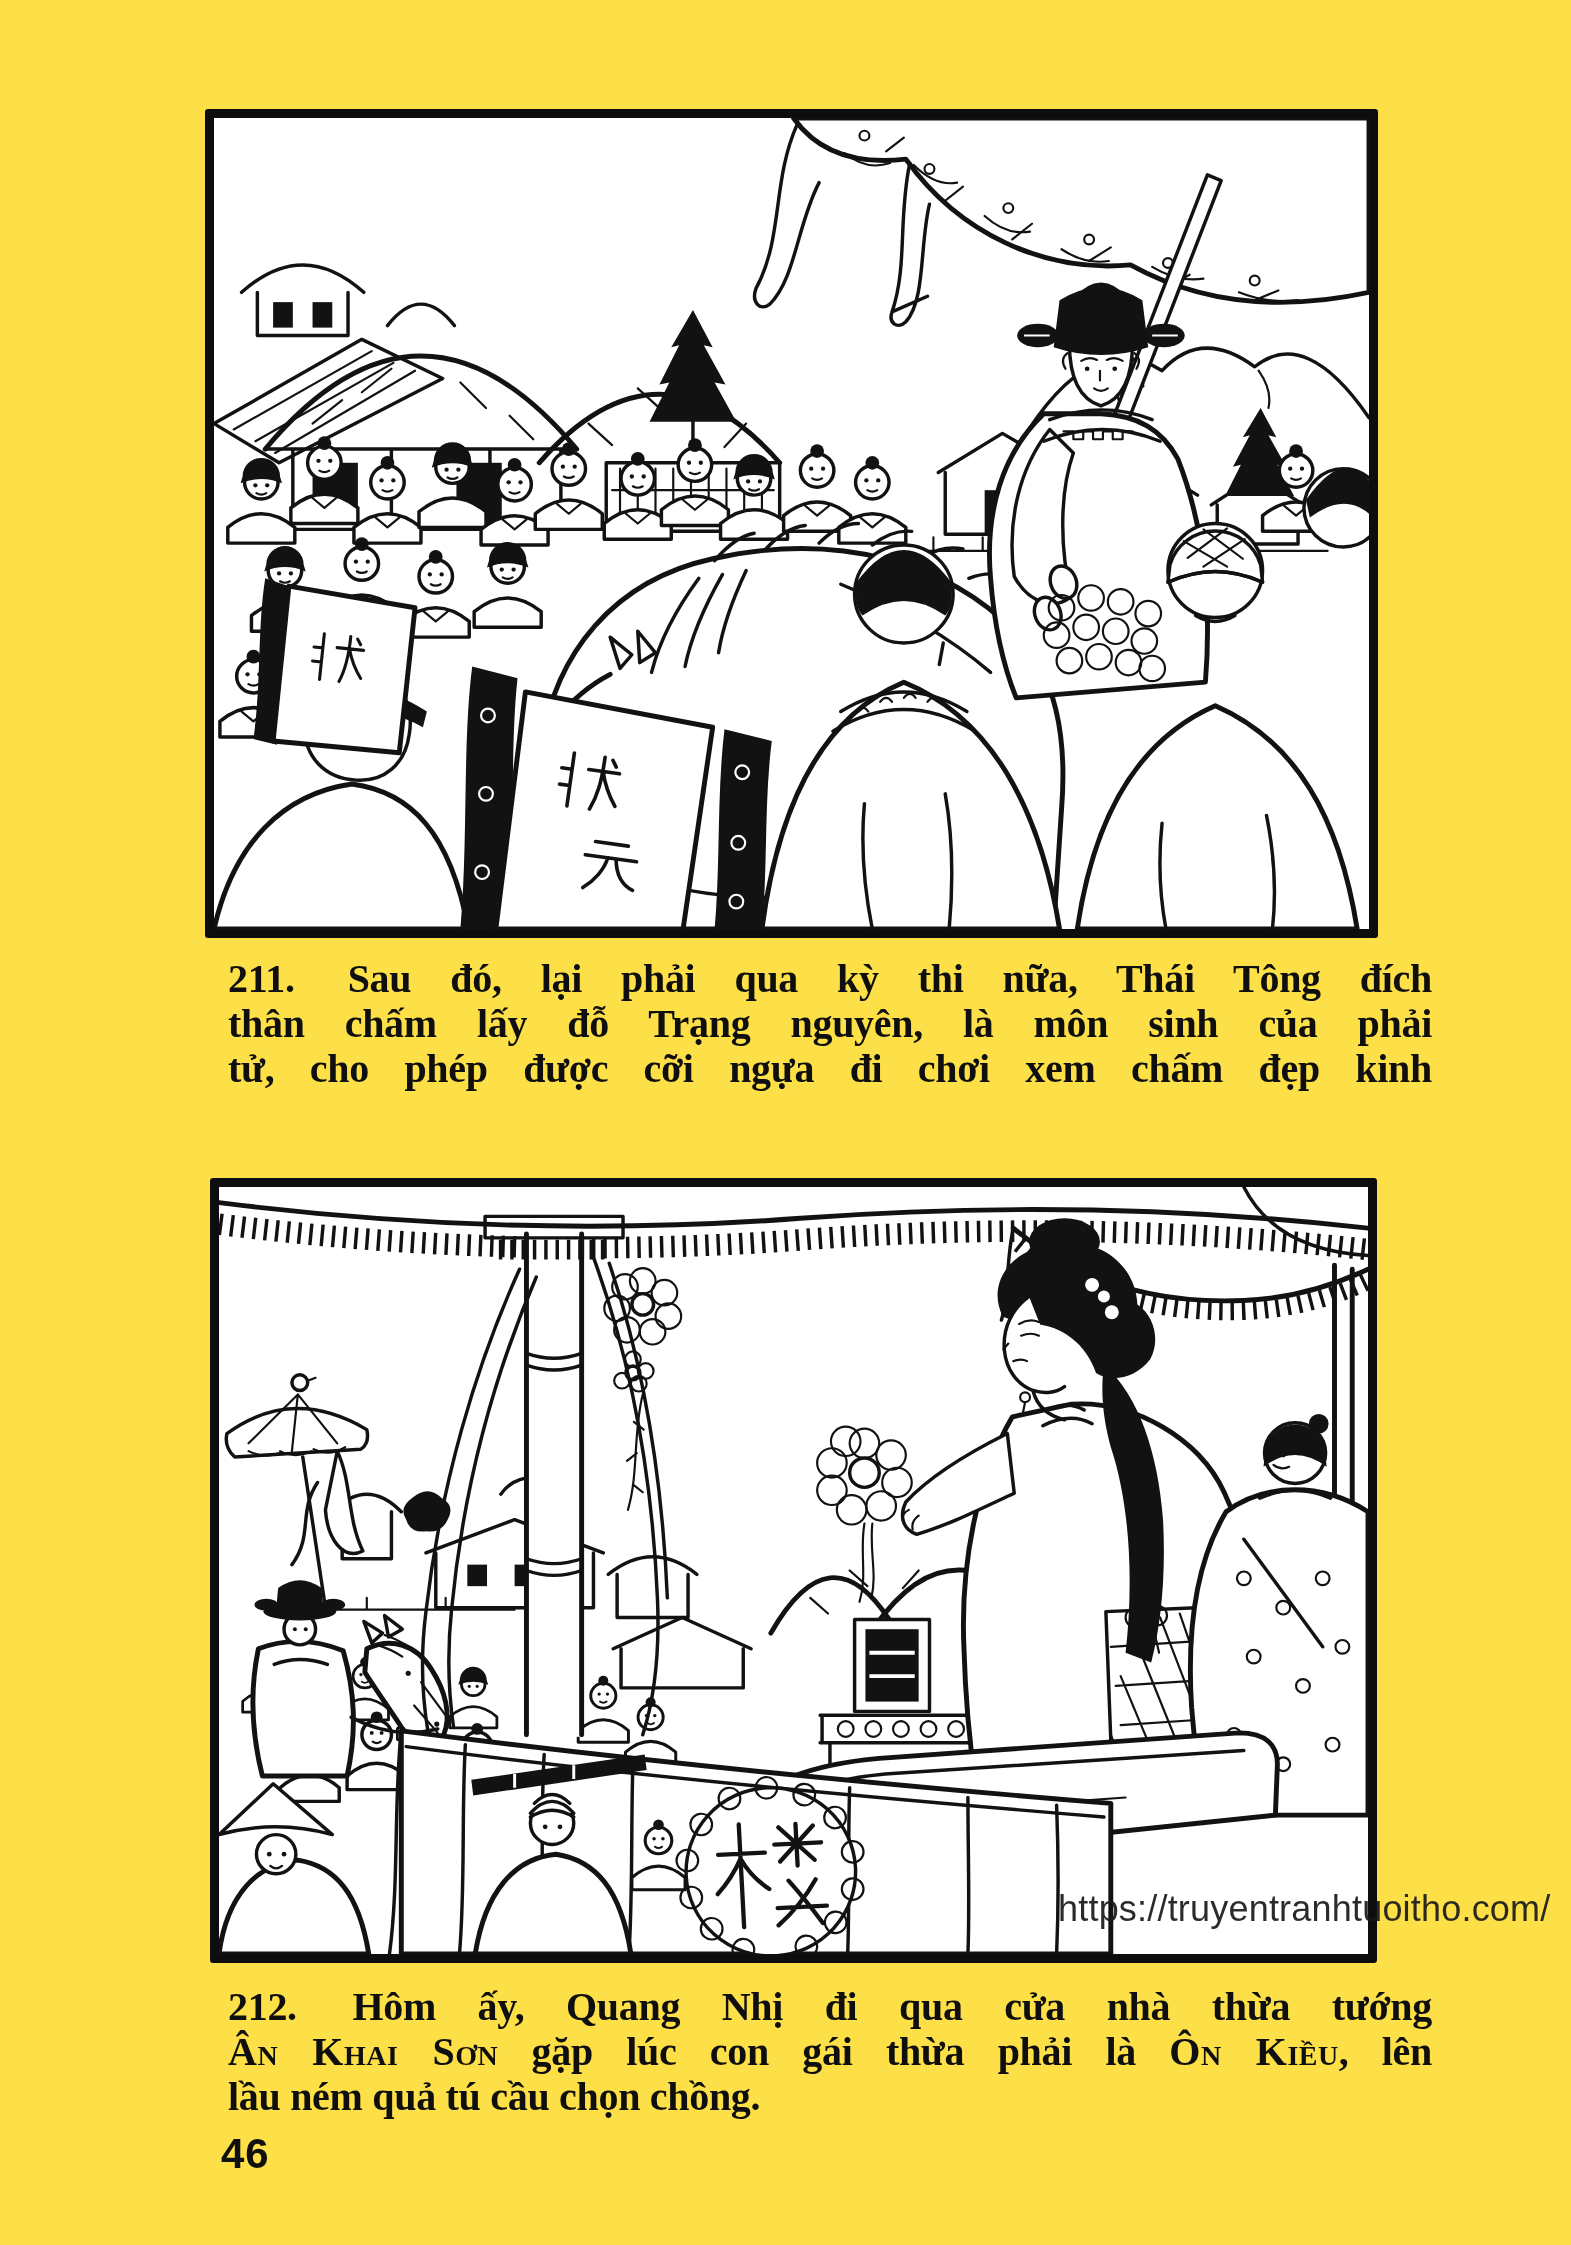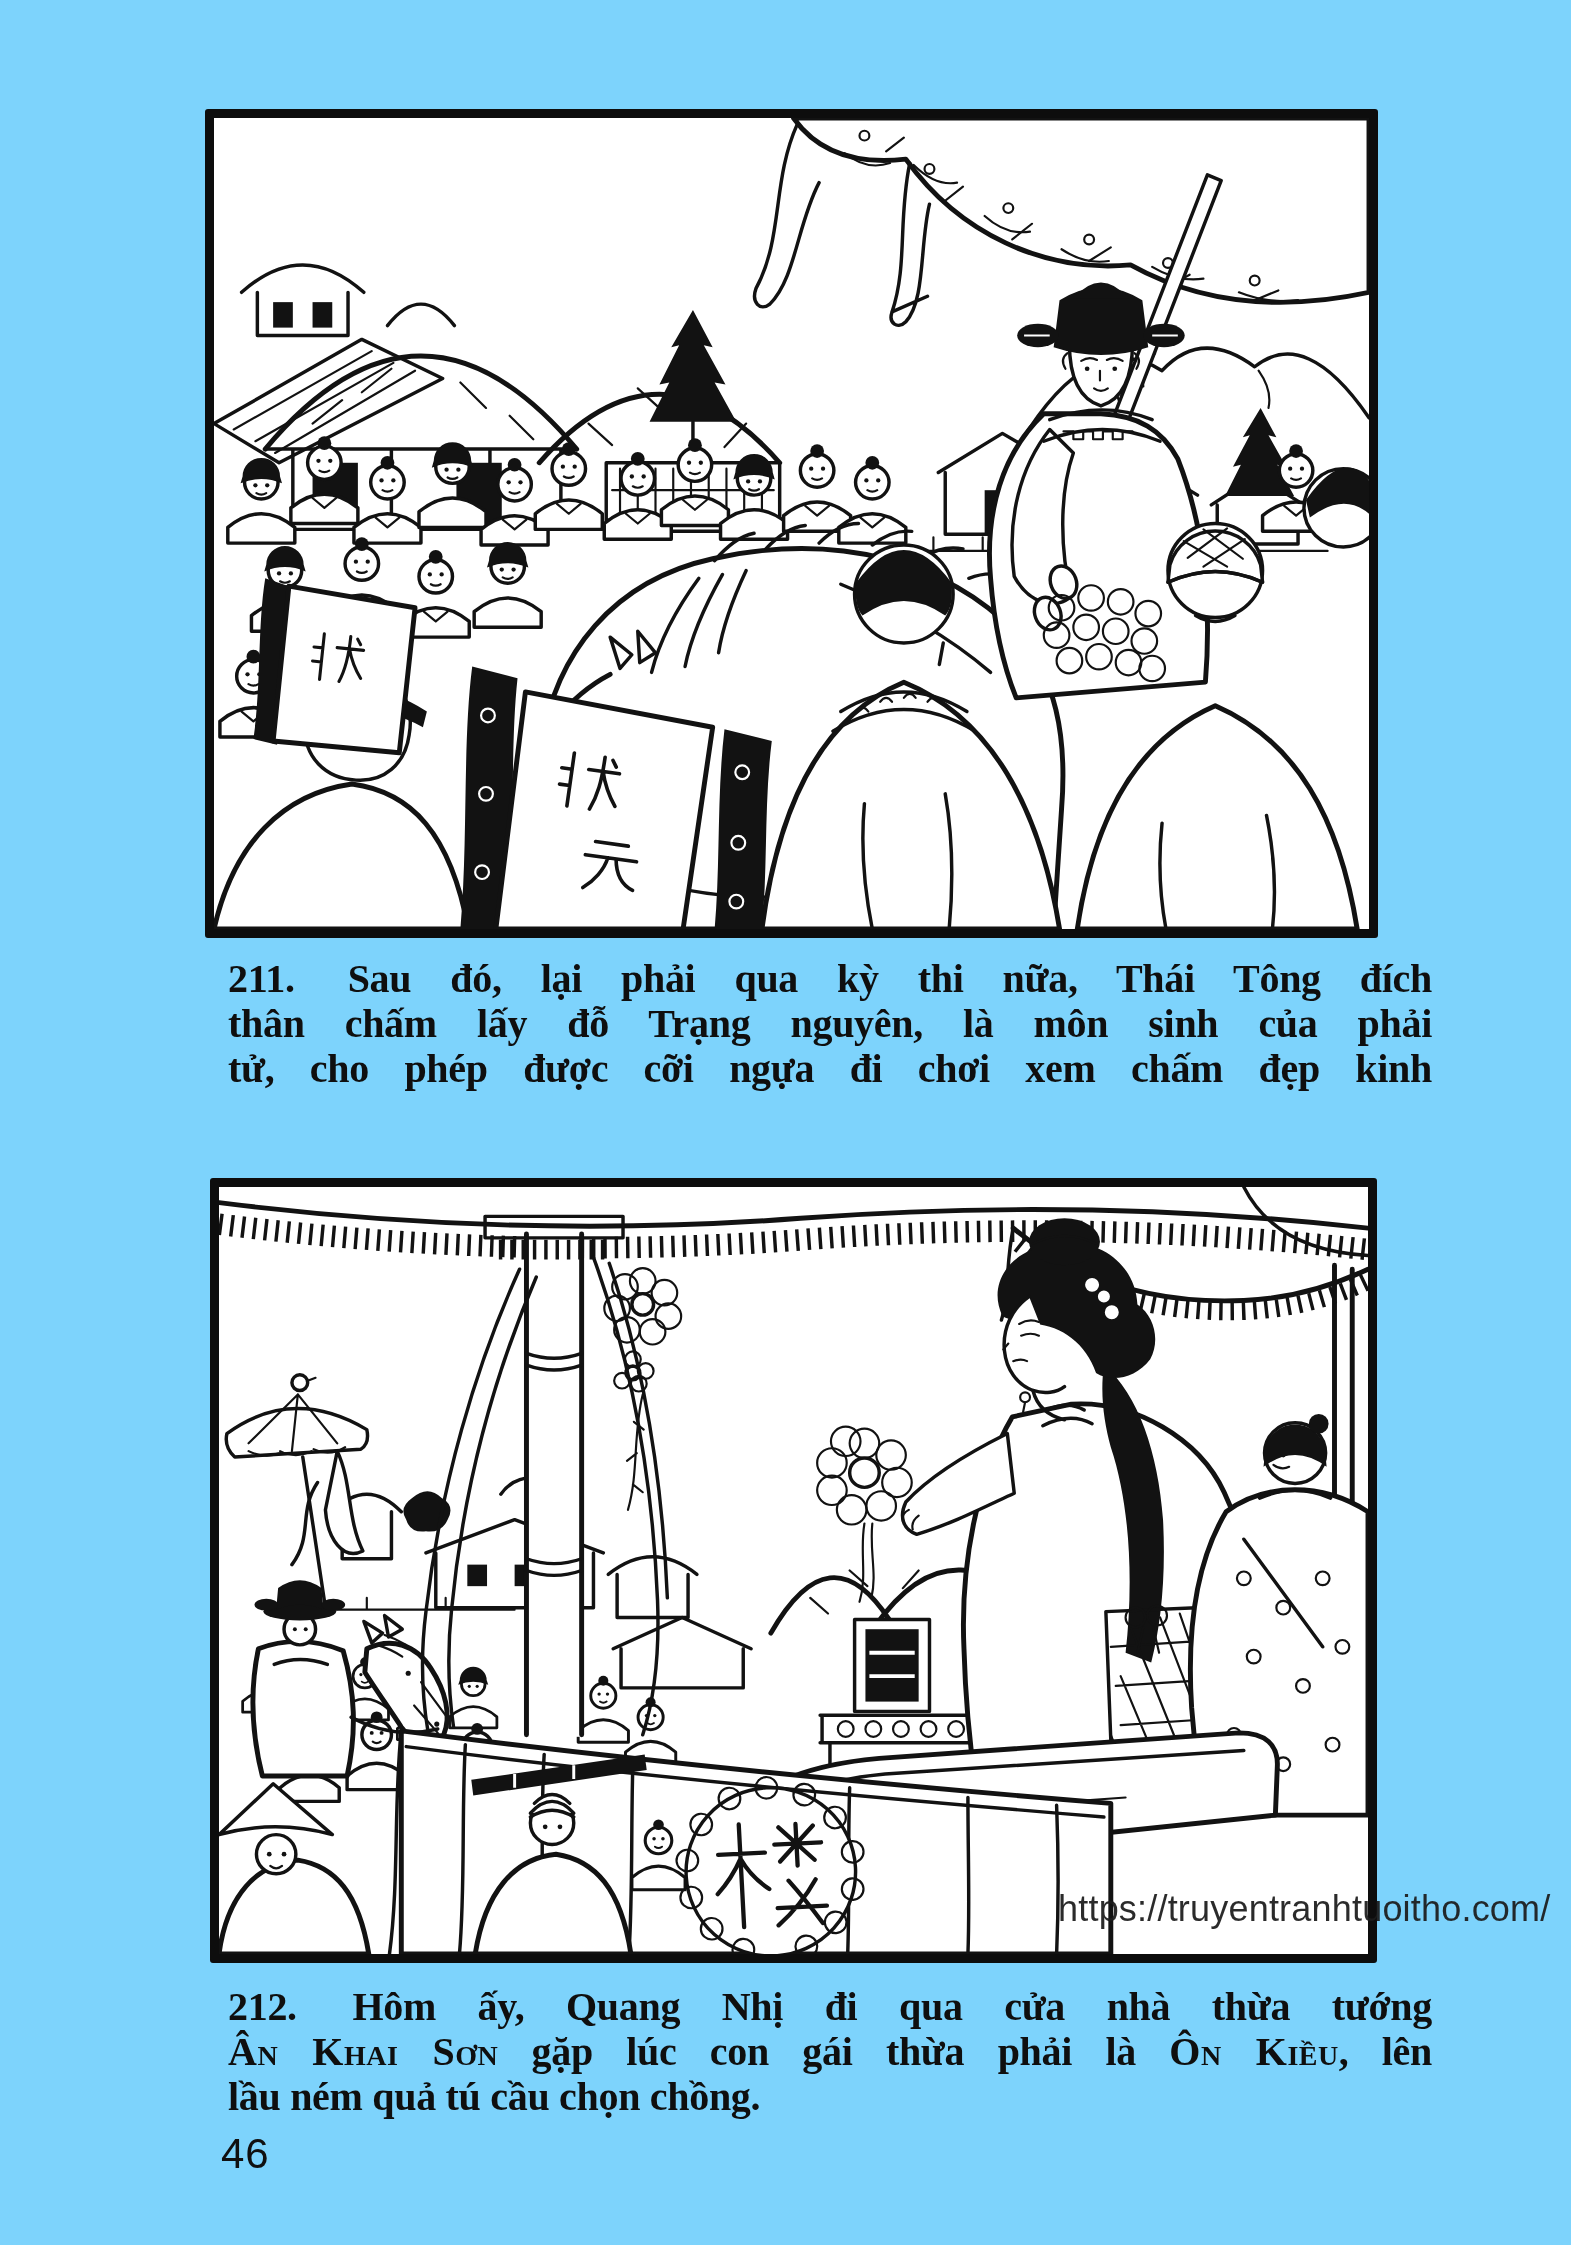--- a/index.html
+++ b/index.html
@@ -1,17 +1,17 @@
 <!DOCTYPE html>
 <html><head>
 <meta charset="utf-8">
 <style>
   html,body{margin:0;padding:0;background:#e8e8e8;}
   .page{
-    position:relative;width:1571px;height:2245px;background:#7dd3fc;
+    position:relative;width:1571px;height:2245px;background:#fde047;
     font-family:"Liberation Serif","DejaVu Serif",serif;color:#101010;overflow:hidden;
   }
   .panel{
     position:absolute;border:9px solid #0d0d0d;background:#fff;box-sizing:border-box;border-radius:3px;
   }
   .panel1{left:205px;top:109px;width:1173px;height:829px;}
   .panel2{left:210px;top:1178px;width:1167px;height:785px;}
   .panel svg{display:block;width:100%;height:100%;}
   .caption{
     position:absolute;left:228px;width:1204px;
@@ -25,21 +25,21 @@
   .cap-sc{font-variant:small-caps;letter-spacing:0.5px;}
   .watermark{
     position:absolute;left:1058px;top:1888px;
     font-family:"Liberation Sans","DejaVu Sans",sans-serif;
     font-size:36px;font-weight:400;color:#1c1c1c;opacity:.93;letter-spacing:.2px;
     pointer-events:none;z-index:5;
   }
   .pagenum{
     position:absolute;left:221px;top:2130px;
     font-family:"Liberation Sans","DejaVu Sans",sans-serif;
-    font-size:42px;font-weight:400;color:#101010;letter-spacing:1px;
+    font-size:42px;font-weight:700;color:#101010;letter-spacing:1px;
   }
   
   .s{stroke:#121212;stroke-width:3.5;fill:none;stroke-linecap:round;stroke-linejoin:round}
   .s2{stroke-width:2.2}
   .s5{stroke-width:5}
   .w{fill:#fff}
   .k{fill:#121212;stroke:none}
   .fr{fill:none;stroke:#121212;stroke-width:22;stroke-dasharray:3.5 8;stroke-linecap:butt}
 </style>
 </head>

